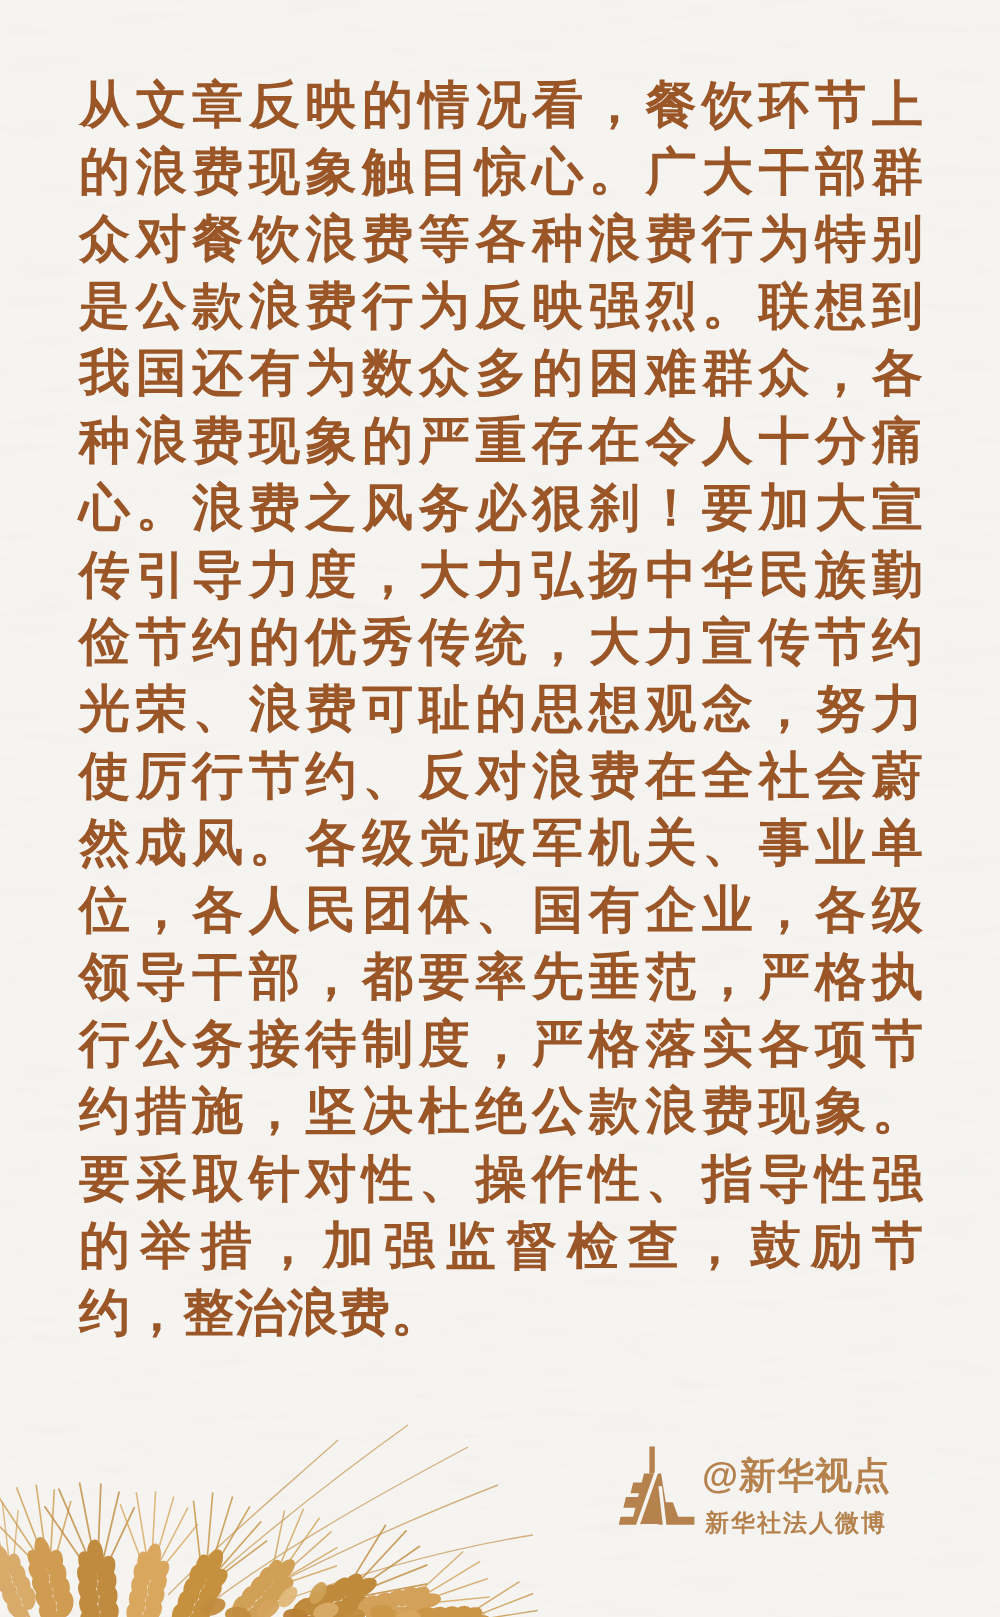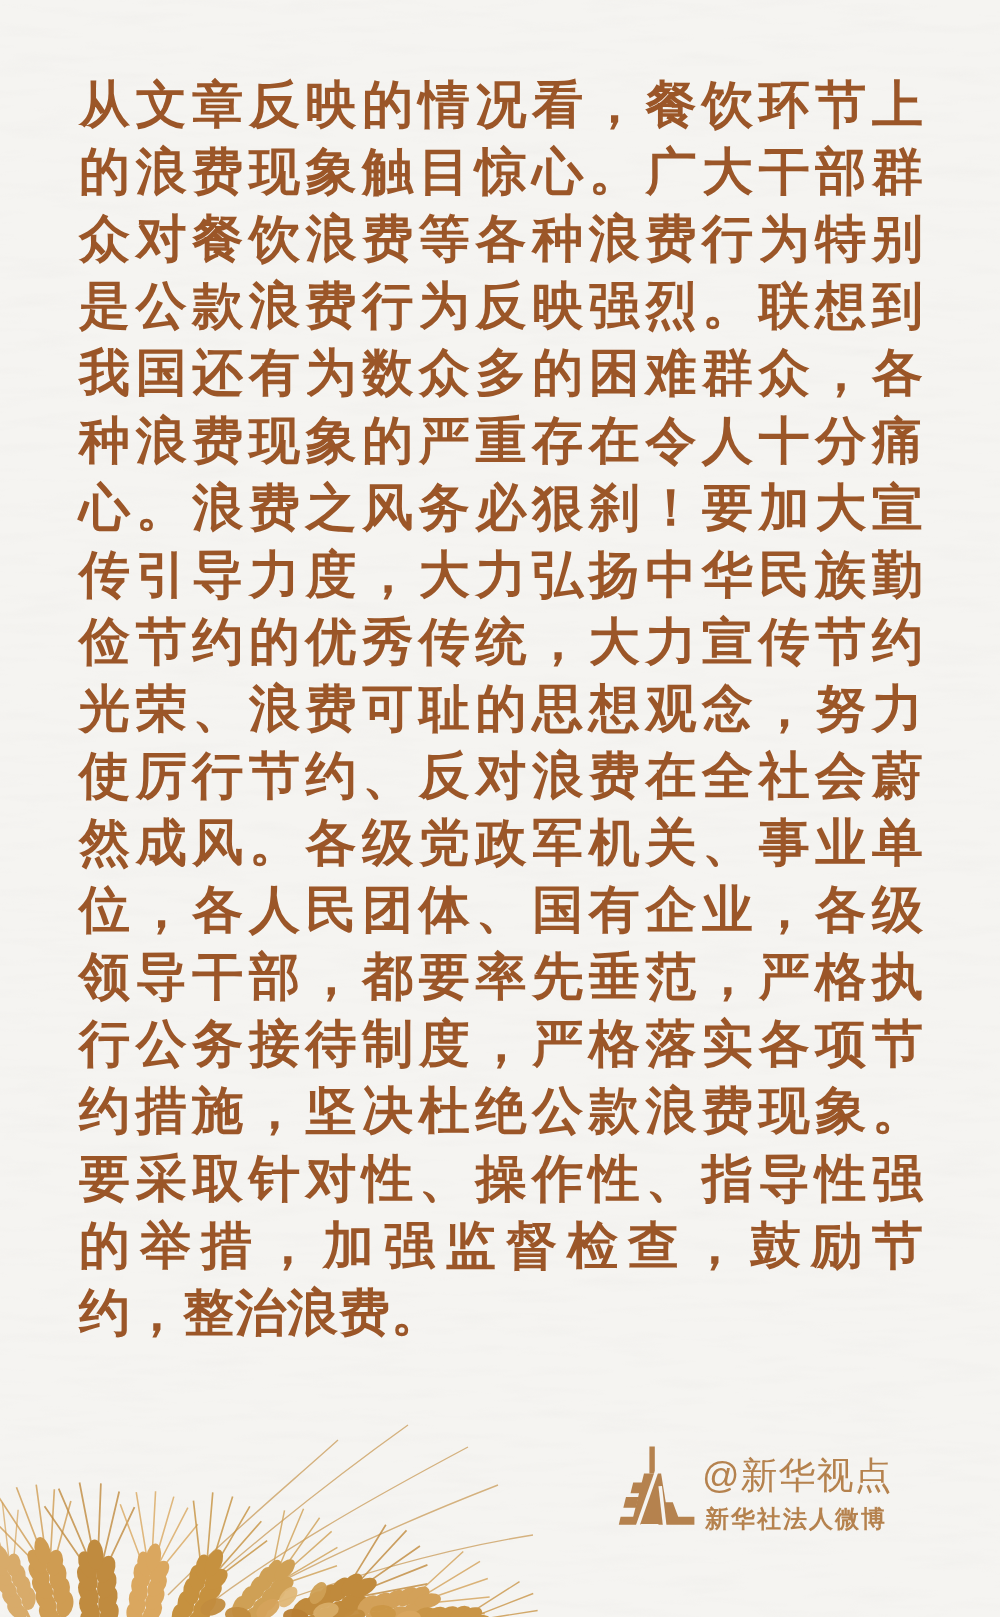--- a/index.html
+++ b/index.html
@@ -35,27 +35,27 @@
     left:608px;top:1440px;
     width:330px;height:100px;
     color:var(--tan,#b5824e);
   }
   .monument{
     position:absolute;left:0;top:4px;width:90px;height:86px;
   }
   .handle{
     position:absolute;left:94px;top:16px;
     font-family:"Liberation Sans","DejaVu Sans",sans-serif;
-    font-weight:normal;
+    font-weight:bold;
     font-size:37px;line-height:40px;
     letter-spacing:1px;
   }
   .subtitle{
-    position:absolute;left:97px;top:66px;
-    font-family:Liberation Sans, sans-serif;
+    position:absolute;left:97px;top:72px;
+    font-family:Liberation Mono, monospace;
     font-weight:600;
     font-size:24px;line-height:26px;
     letter-spacing:2px;
     text-align:right;
   }
   .wheat{
     position:absolute;left:-12px;bottom:-8px;
     width:560px;height:240px;
   }
 </style>

